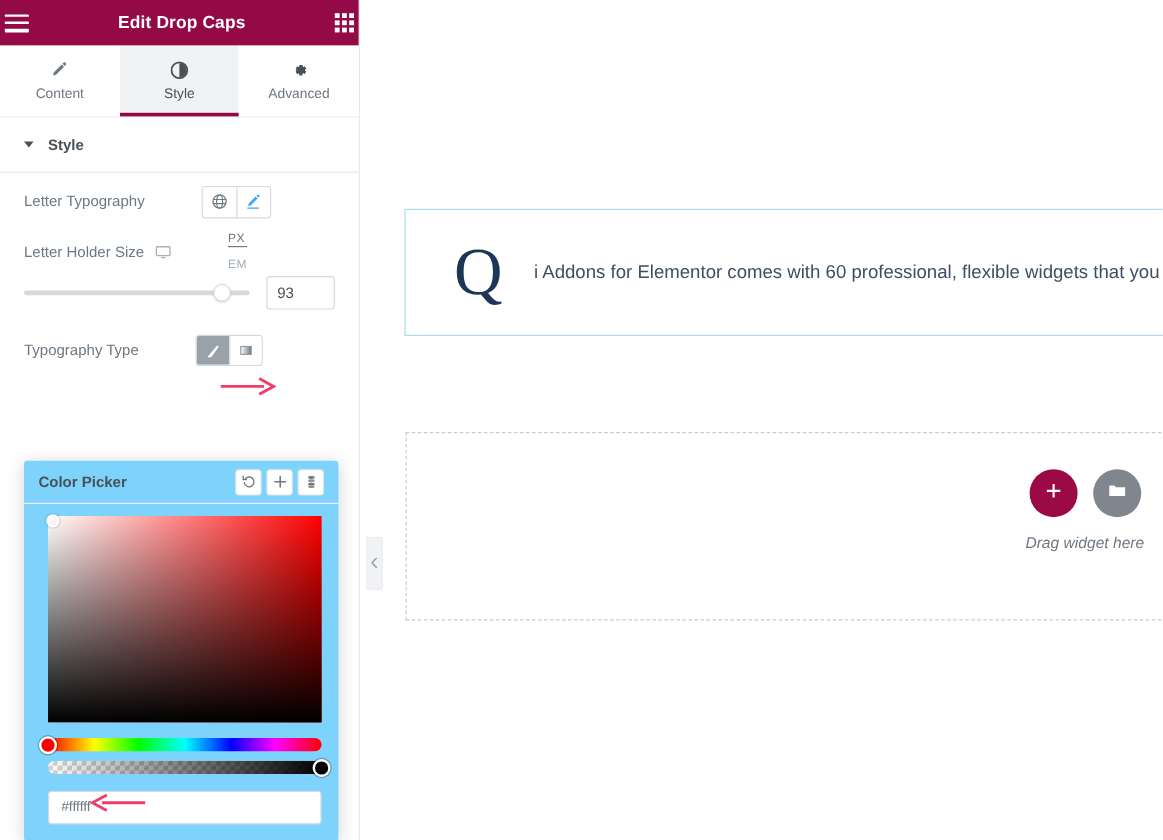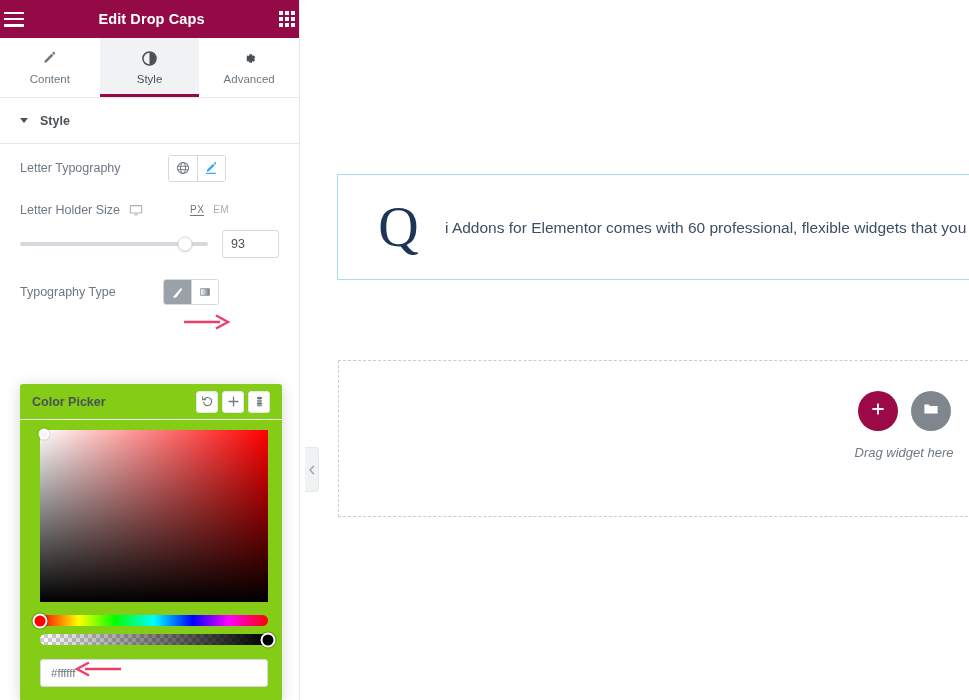--- a/index.html
+++ b/index.html
@@ -124,21 +124,21 @@
   }
   .btn-pair > div + div { border-left: 1px solid #d5d8dc; }
   .sw-navy { background: #1d3557 !important; }
   .sw-empty { background: #ffffff !important; }
 
   .bgtype { height: 26px; }
   .bgtype > div { width: 27px; }
   .bgtype .sel { background: #9aa2a9 !important; }
 
   
-  .units { display: flex; gap: 9px; font-size: 10px; color: #a4afb7; letter-spacing: .4px; }
+  .units { display: flex; gap: 9px; font-size: 10px; color: #a4afb7; letter-spacing: .4px; flex-direction: column; }
   .units .u { cursor: pointer; }
   .units .u.on { color: #6d7882; border-bottom: 1px solid #6d7882; }
 
   
   .slider-row {
     display: flex; align-items: center; gap: 14px;
     padding: 2px 0 10px 0;
   }
   .track {
     position: relative;
@@ -166,21 +166,21 @@
     font-size: 12.5px;
     font-family: "Liberation Sans", sans-serif;
     padding: 0 8px;
   }
 
   
   .picker {
     position: absolute;
     left: 20px; top: 384px;
     width: 262px;
-    background: #84cc16;
+    background: #7dd3fc;
     border-radius: 3px;
     box-shadow: 0 2px 14px rgba(0,0,0,.17);
     overflow: hidden;
   }
   .picker-head {
     height: 36px;
     display: flex; align-items: center; justify-content: space-between;
     padding: 0 12px;
     border-bottom: 1px solid #eceef0;
   }

